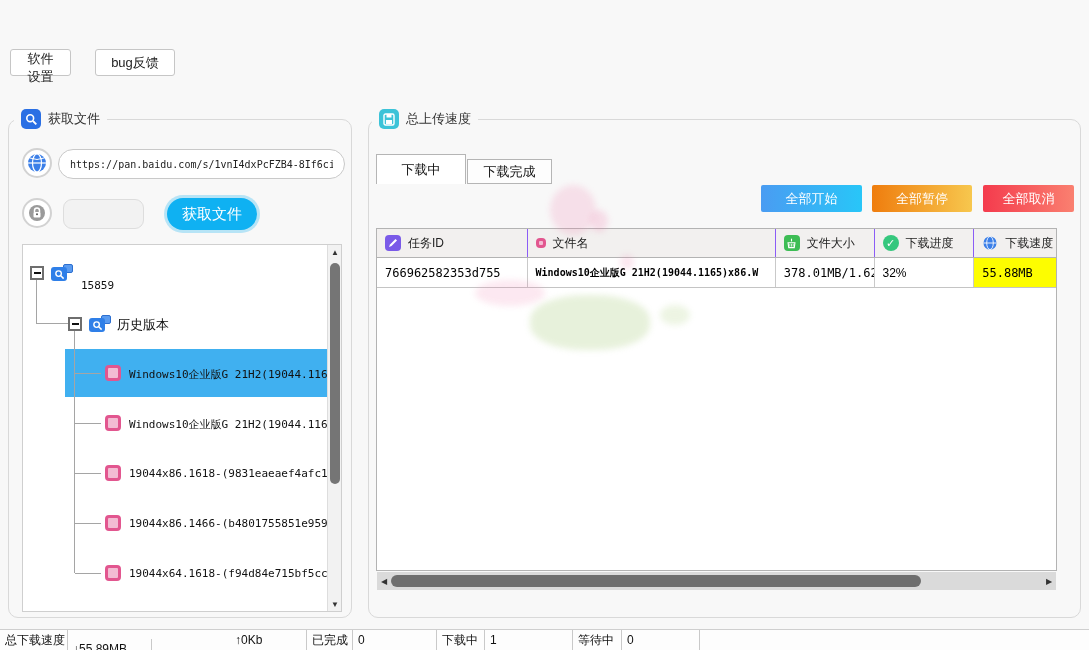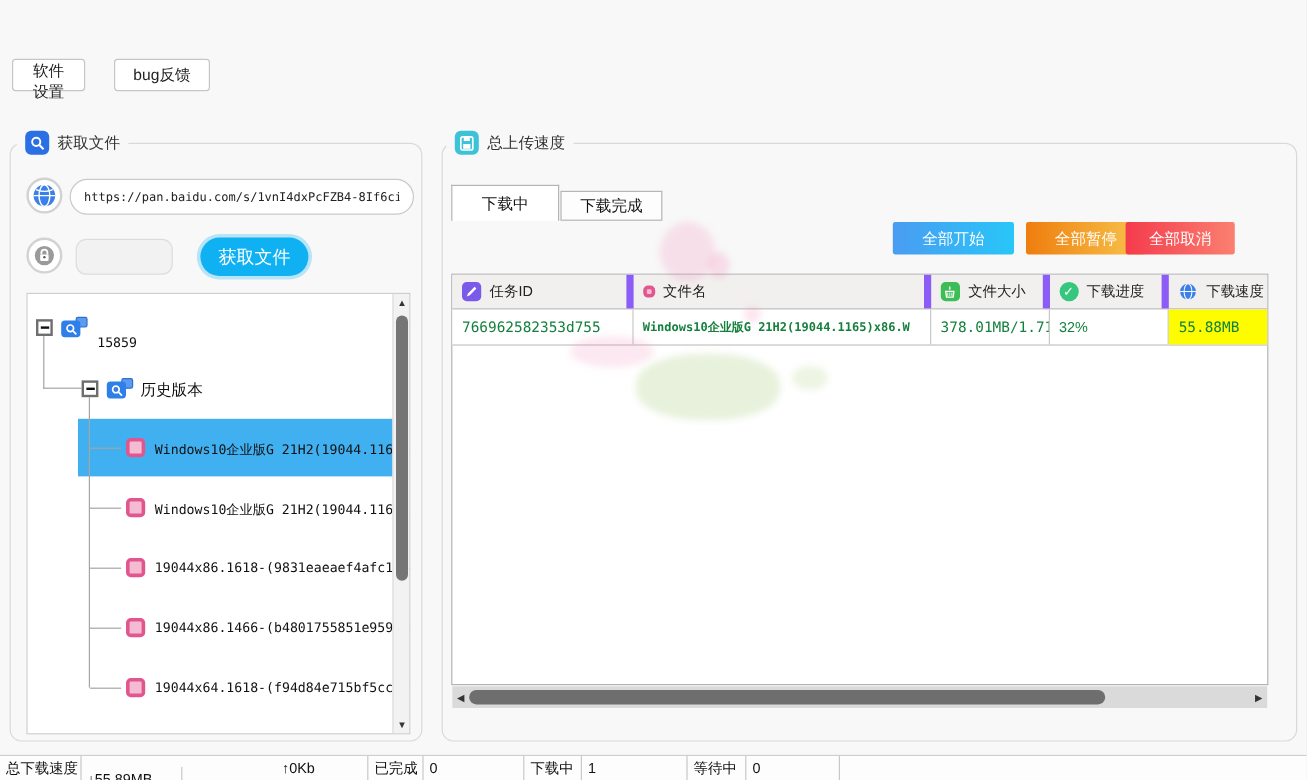--- a/index.html
+++ b/index.html
@@ -53,31 +53,31 @@
   .tscroll{position:absolute;right:0;top:0;width:14px;height:100%;background:#f2f2f2;border-left:1px solid #ddd;}
   .tscroll .arr{position:absolute;left:0;width:14px;height:14px;font-size:8px;color:#333;display:flex;align-items:center;justify-content:center;cursor:pointer;}
   .tscroll .thumb{position:absolute;left:2px;top:18px;width:10px;height:221px;background:#757575;border-radius:5px;cursor:pointer;}
 
   
   .tab{position:absolute;font-size:13px;color:#111;display:flex;align-items:center;justify-content:center;background:#fff;cursor:pointer;}
   .tab-active{left:376px;top:154px;width:90px;height:30px;border:1px solid #b5b5b5;border-bottom:none;}
   .tab-idle{left:467px;top:159px;width:85px;height:25px;border:1px solid #b5b5b5;background:#fdfdfd;}
 
   
-  .grad-btn{position:absolute;top:185px;height:27px;border:none;border-radius:2px;color:#fff;font-size:13px;cursor:pointer;}
+  .grad-btn{position:absolute;top:185px;height:27px;border:none;border-radius:2px;color:#fff;font-size:13px;cursor:pointer;margin-left:17px;}
   .btn-start{left:744px;width:101px;background:linear-gradient(90deg,#4a9cf2,#28c6f8);}
   .btn-pause{left:855px;width:100px;background:linear-gradient(90deg,#ef7d0e,#f7c74e);}
-  .btn-cancel{left:938px;width:91px;background:linear-gradient(90deg,#f43b4d,#fa8070);}
+  .btn-cancel{left:966px;width:91px;background:linear-gradient(90deg,#f43b4d,#fa8070);}
 
   
   .dl-table{position:absolute;left:376px;top:228px;width:681px;height:343px;background:#fff;border:1px solid #b3b3b3;}
   .thead{position:absolute;left:0;top:0;width:100%;height:29px;background:#f2f0ef;border-bottom:1px solid #b3b3b3;display:flex;}
-  .th{display:flex;align-items:center;gap:7px;padding-left:8px;font-size:12px;color:#222;border-right:6px solid #8b5cf6;height:100%;}
+  .th{display:flex;align-items:center;gap:7px;padding-left:8px;font-size:12px;color:#222;border-right:1px solid #8b5cf6;height:100%;}
   .trow{position:absolute;left:0;top:29px;width:100%;height:30px;display:flex;border-bottom:1px solid #c4c4c4;background:#fff;}
-  .td{display:flex;align-items:center;padding-left:8px;font-size:12px;color:#15803d;border-right:1px solid #c9c9c9;height:100%;overflow:hidden;white-space:nowrap;}
+  .td{display:flex;align-items:center;padding-left:8px;font-size:12px;color:#000000;border-right:1px solid #c9c9c9;height:100%;overflow:hidden;white-space:nowrap;}
   .c0{width:151px;} .c1{width:249px;} .c2{width:99px;} .c3{width:100px;} .c4{width:82px;border-right:none;}
   .td.mono{font-family:"DejaVu Sans Mono",monospace;}
   .td.fname{font-size:10px;font-family:"DejaVu Sans Mono",monospace;font-weight:bold;}
   .td.speed{background:#fdfd00;}
   .hicon{width:16px;height:16px;border-radius:4px;flex:none;display:flex;align-items:center;justify-content:center;}
   .hi-purple{background:#7a5ae8;}
   .hi-pink{background:#f3bcd3;border:3px solid #e2568f;width:10px;height:10px;}
   .hi-green{background:#3dbd55;}
   .hi-check{background:#35c77d;border-radius:50%;color:#fff;font-size:11px;font-weight:bold;}
 
@@ -254,21 +254,21 @@
               <ellipse cx="11" cy="11" rx="4.5" ry="9" fill="none" stroke="#fff" stroke-width="1.2"></ellipse>
               <line x1="2" y1="11" x2="20" y2="11" stroke="#fff" stroke-width="1.2"></line>
             </svg>
         </span>
         <span>下载速度</span>
       </div>
     </div>
     <div class="trow">
       <div class="td c0 mono">766962582353d755</div>
       <div class="td c1 fname">Windows10企业版G 21H2(19044.1165)x86.W</div>
-      <div class="td c2 mono">378.01MB/1.71</div>
+      <div class="td c2 mono">378.01MB/1.62</div>
       <div class="td c3">32%</div>
       <div class="td c4 speed mono">55.88MB</div>
     </div>
   </div>
 
   <div class="watermark">
     <div class="wm-blob" style="left:80px;top:0;width:46px;height:50px;background:rgba(238,120,170,.35);"></div>
     <div class="wm-blob" style="left:120px;top:25px;width:18px;height:22px;background:rgba(238,120,170,.4);"></div>
     <div class="wm-blob" style="left:60px;top:110px;width:120px;height:55px;background:rgba(160,200,110,.45);border-radius:45%;"></div>
     <div class="wm-blob" style="left:5px;top:95px;width:70px;height:26px;background:rgba(238,120,170,.3);"></div>

